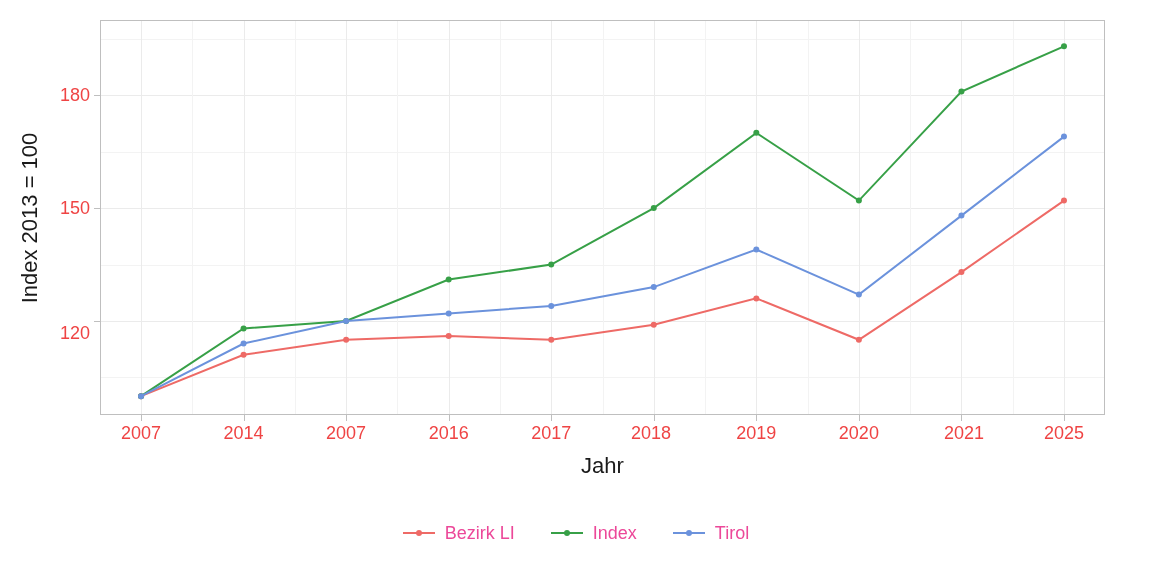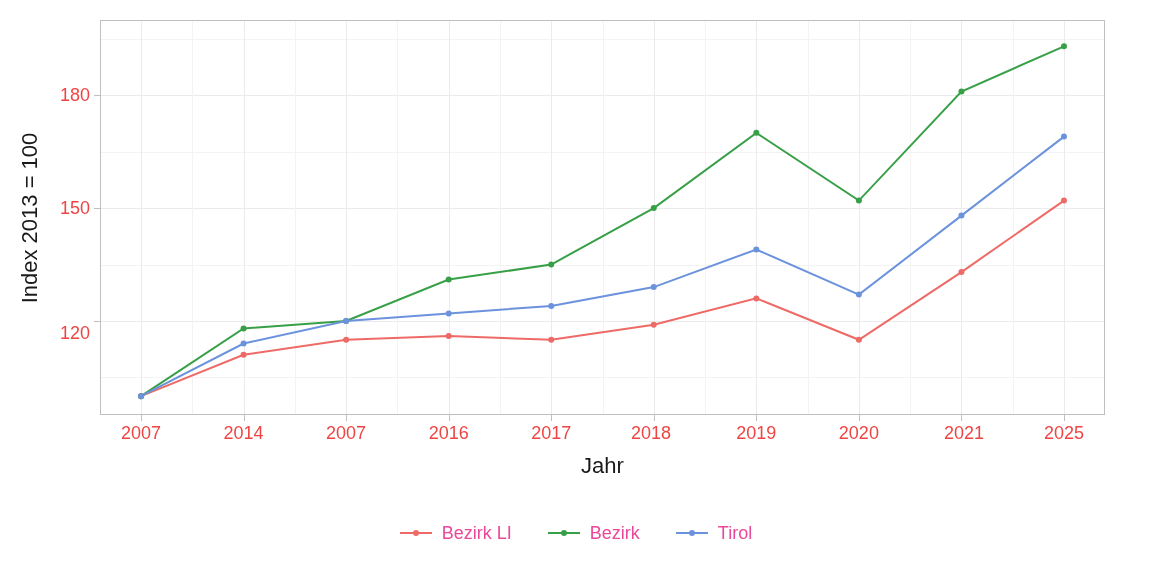--- a/index.html
+++ b/index.html
@@ -228,20 +228,20 @@
 
   <div class="legend" id="legend"><span class="legend-item">
         <span class="legend-key" style="background: rgb(238, 106, 102);">
           <span class="dot" style="background: rgb(238, 106, 102);"></span>
         </span>
         <span>Bezirk LI</span>
       </span><span class="legend-item">
         <span class="legend-key" style="background: rgb(55, 160, 71);">
           <span class="dot" style="background: rgb(55, 160, 71);"></span>
         </span>
-        <span>Bezirk</span>
+        <span>Index</span>
       </span><span class="legend-item">
         <span class="legend-key" style="background: rgb(107, 146, 220);">
           <span class="dot" style="background: rgb(107, 146, 220);"></span>
         </span>
         <span>Tirol</span>
       </span></div>
 </div>
 
 </body></html>

